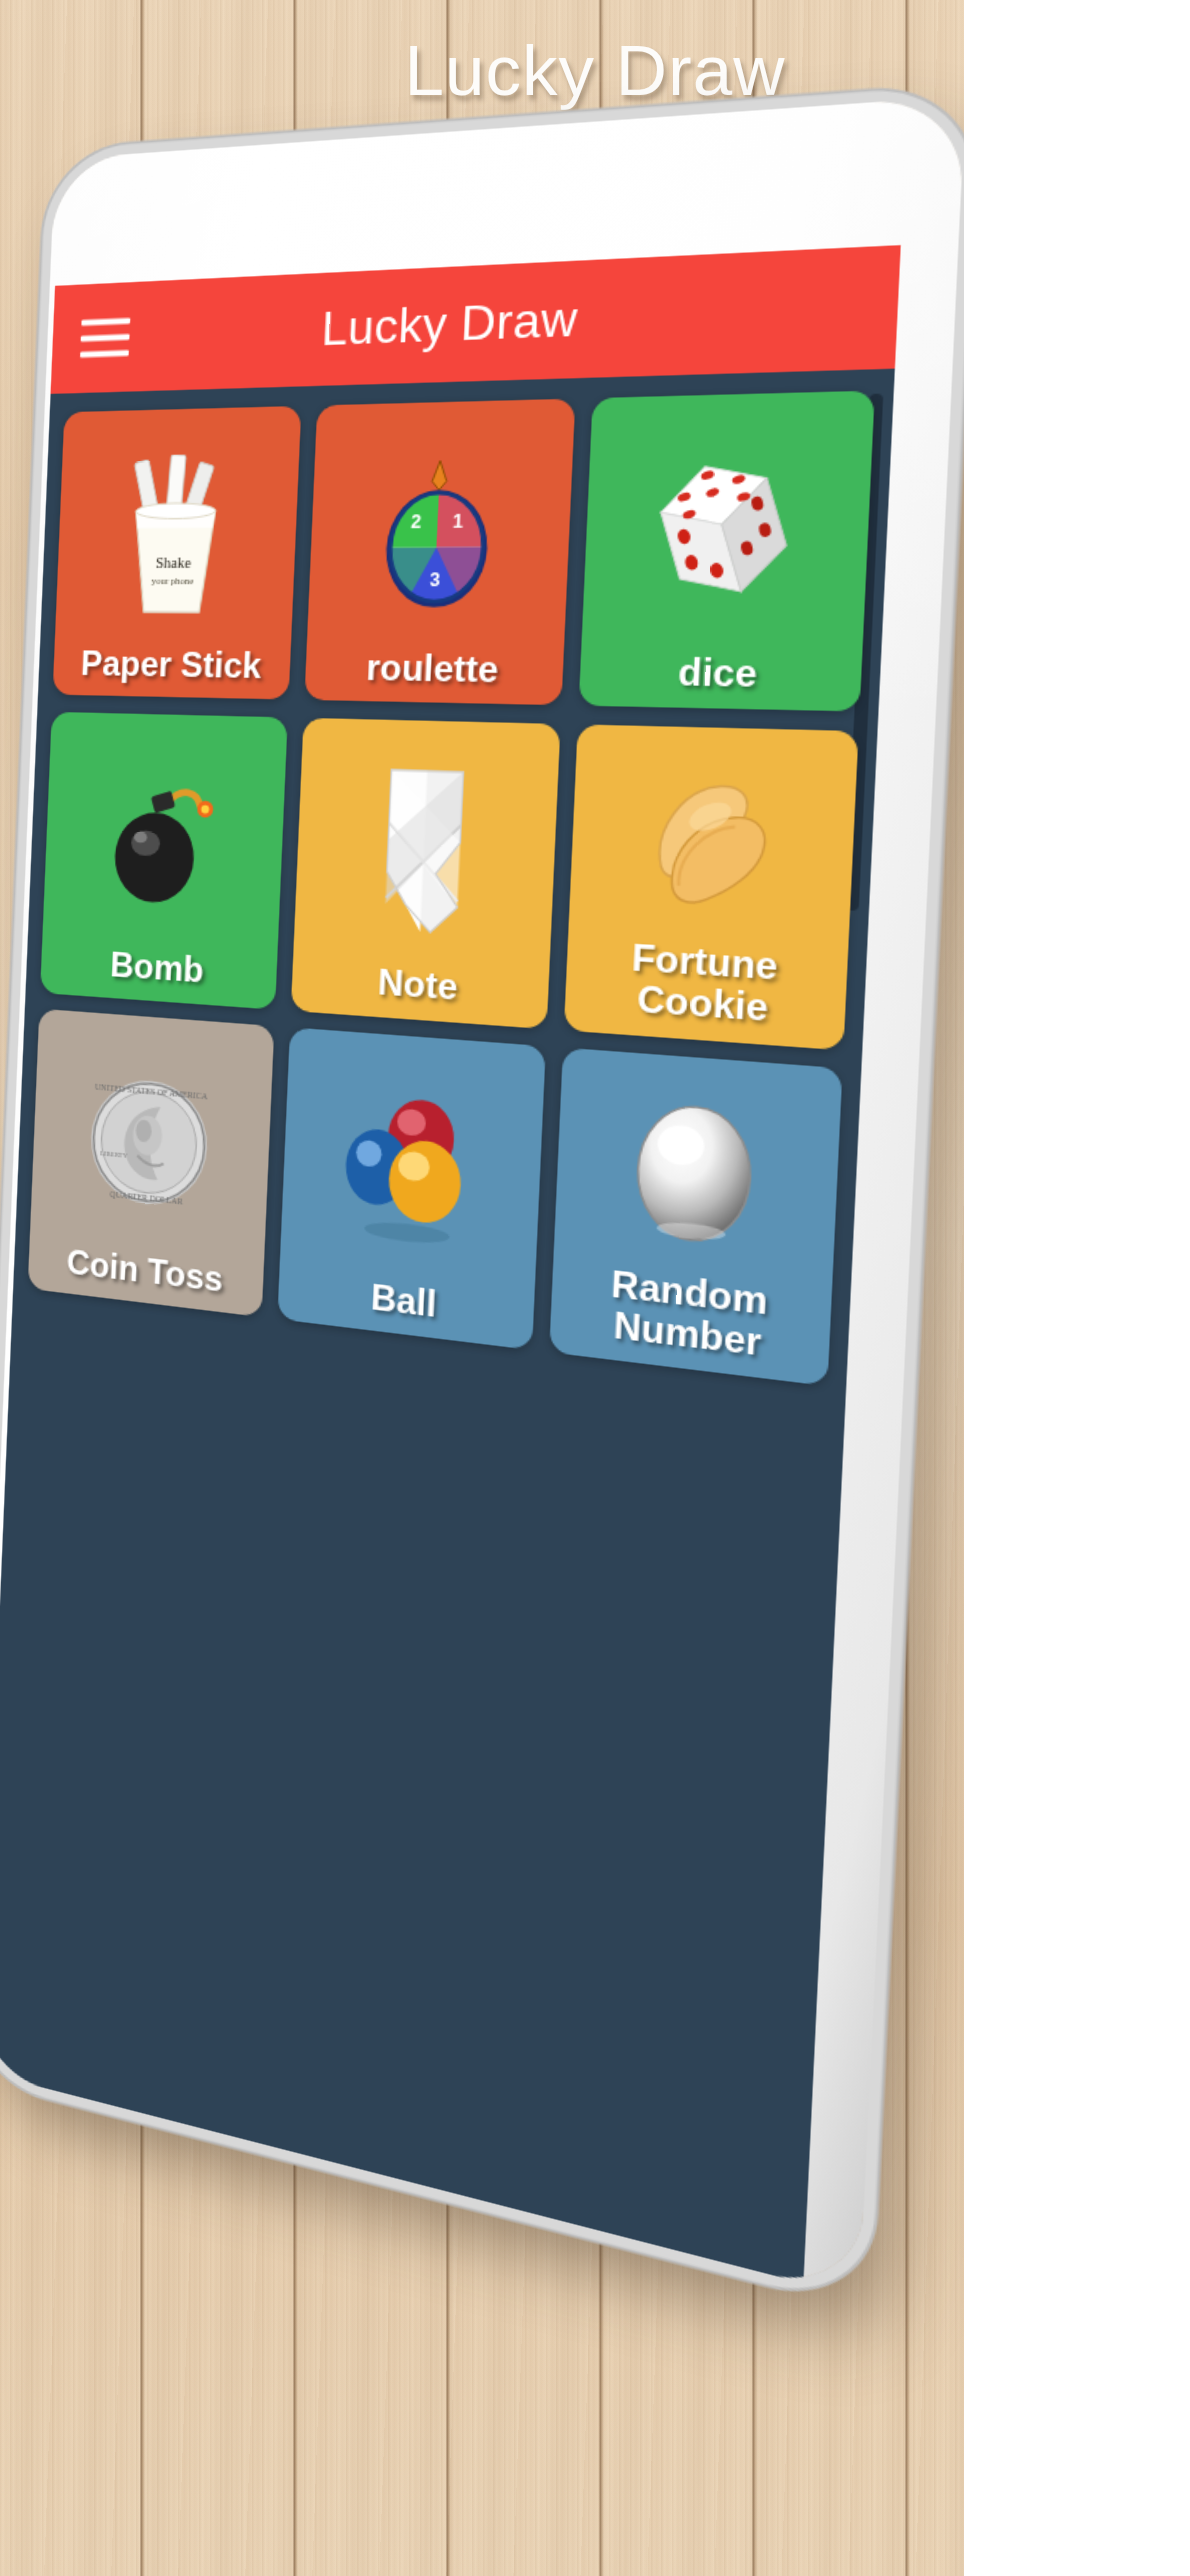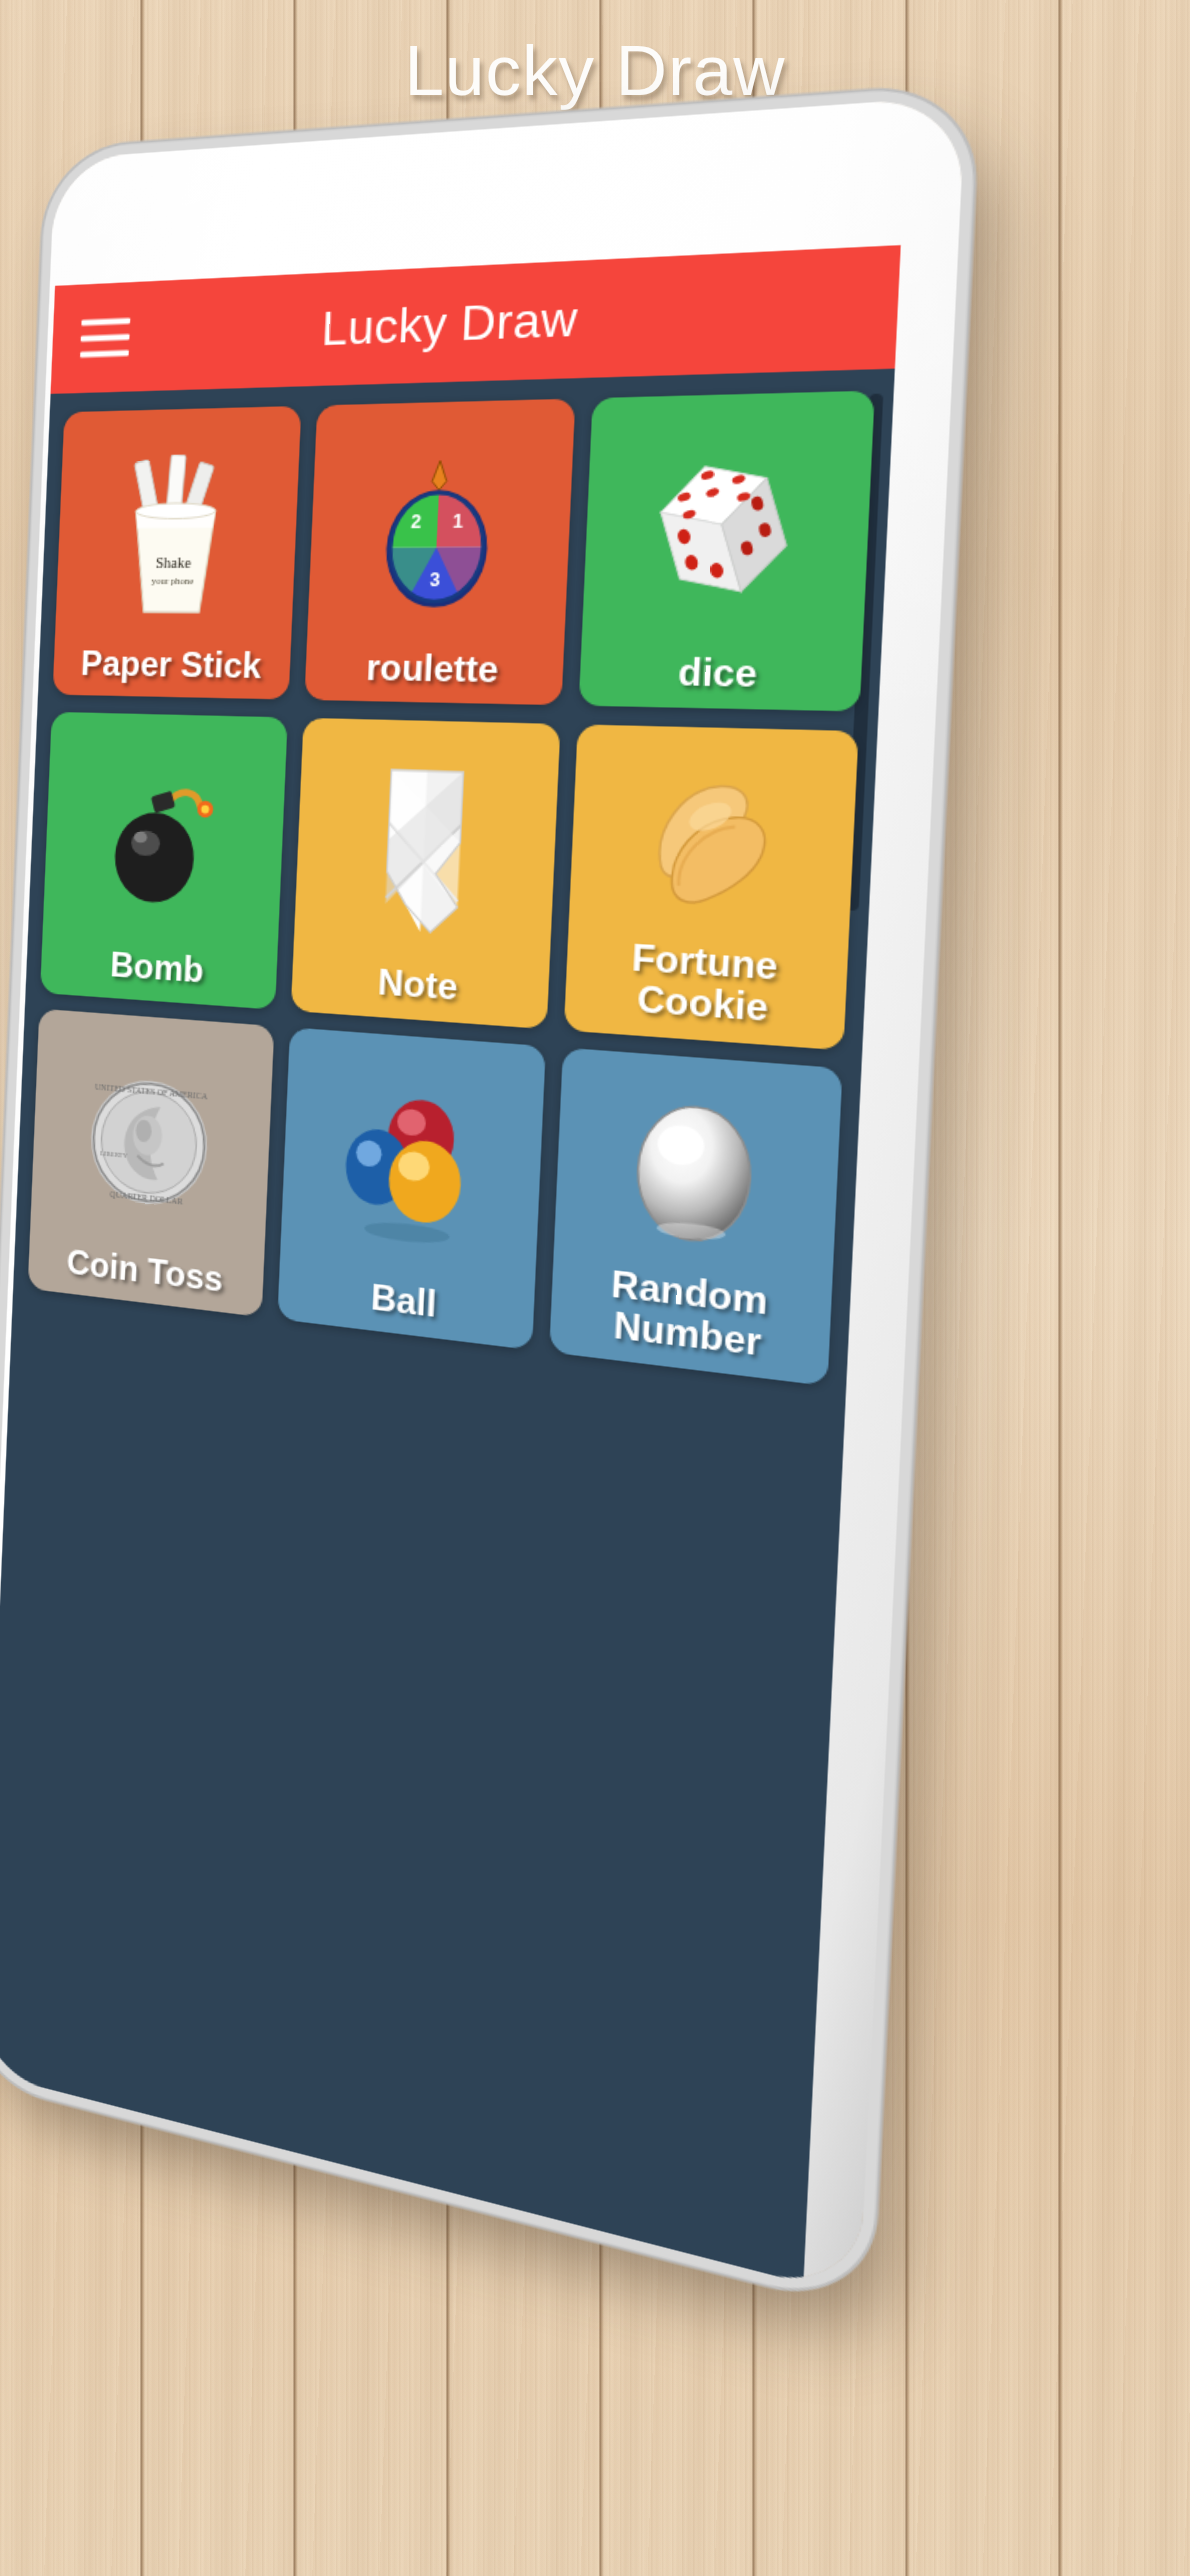--- a/index.html
+++ b/index.html
@@ -5,21 +5,21 @@
   * { box-sizing: border-box; margin: 0; padding: 0; }
   html, body {
     width: 1190px; height: 2576px;
     overflow: hidden;
     font-family: "Liberation Sans", sans-serif;
   }
 
   
   #stage {
     position: relative;
-    width: 1190px; height: 2576px;
+    width: 964px; height: 2576px;
     background:
       
       repeating-linear-gradient(90deg,
         rgba(90,55,25,0.00) 0px,
         rgba(90,55,25,0.00) 140px,
         rgba(90,55,25,0.55) 141px,
         rgba(120,80,40,0.30) 143px,
         rgba(90,55,25,0.00) 145px,
         rgba(90,55,25,0.00) 153px),
       

